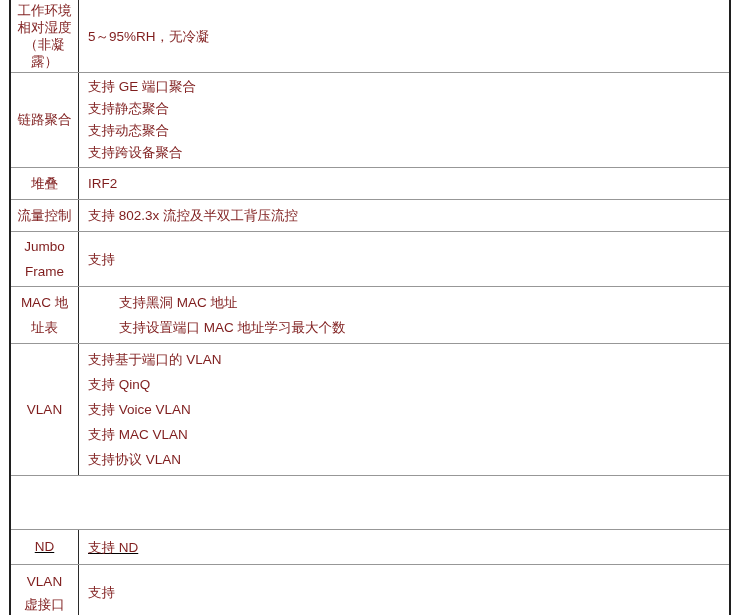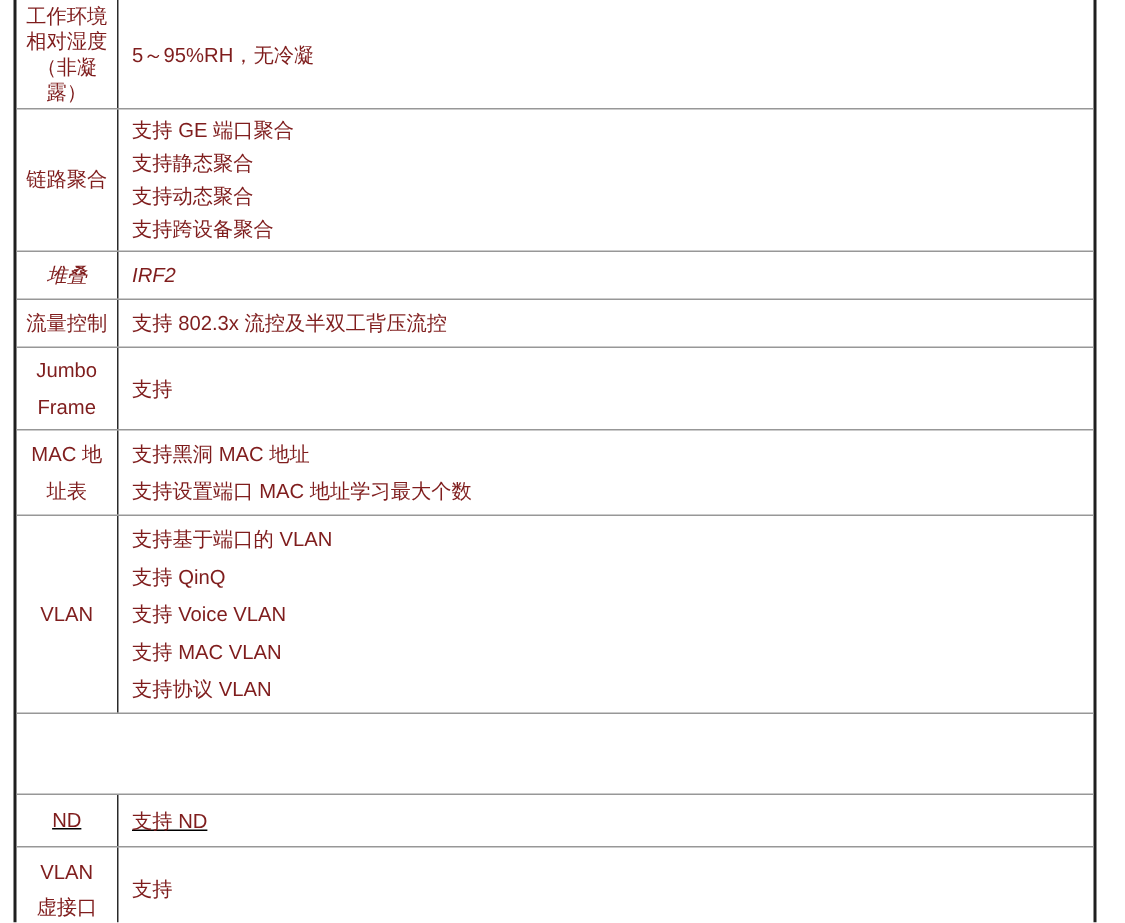--- a/index.html
+++ b/index.html
@@ -55,25 +55,25 @@
     padding: 3px 10px 3px 9px;
   }
   .label-line { line-height: 24px; white-space: nowrap; }
   .value-line { line-height: 25px; }
 
   
   .row:nth-child(1)  { min-height: 71px; }
   .row:nth-child(1) .label-line { line-height: 17px; }
   .row:nth-child(2)  { min-height: 90px; }
   .row:nth-child(2) .value-line { line-height: 22px; }
-  .row:nth-child(3)  { min-height: 26px; font-style: italic; }
+  .row:nth-child(3)  { min-height: 26px; }
   .row:nth-child(4)  { min-height: 32px; justify-content: flex-end; }
   .row:nth-child(5)  { min-height: 54px; justify-content: flex-end; }
   .row:nth-child(5) .label-line { line-height: 25px; }
-  .row:nth-child(6)  { min-height: 55px; }
+  .row:nth-child(6)  { min-height: 55px; gap: 31px; }
   .row:nth-child(6) .label-line { line-height: 25px; }
   .row:nth-child(7)  { min-height: 130px; }
   .row:nth-child(8)  { min-height: 54px; }
   .row:nth-child(9)  { min-height: 35px; text-decoration: underline; }
   .row:nth-child(10) { min-height: 55px; }
   .row:nth-child(10) .label-line { line-height: 23px; }
 </style>
 </head>
 <body>
 

